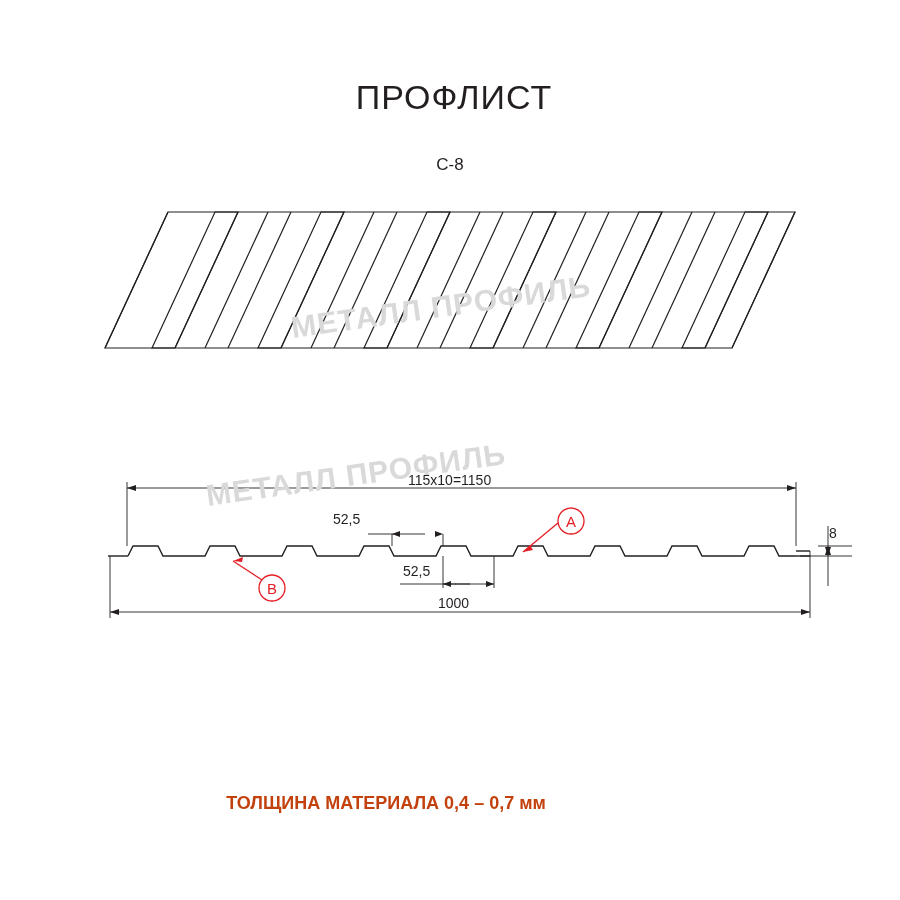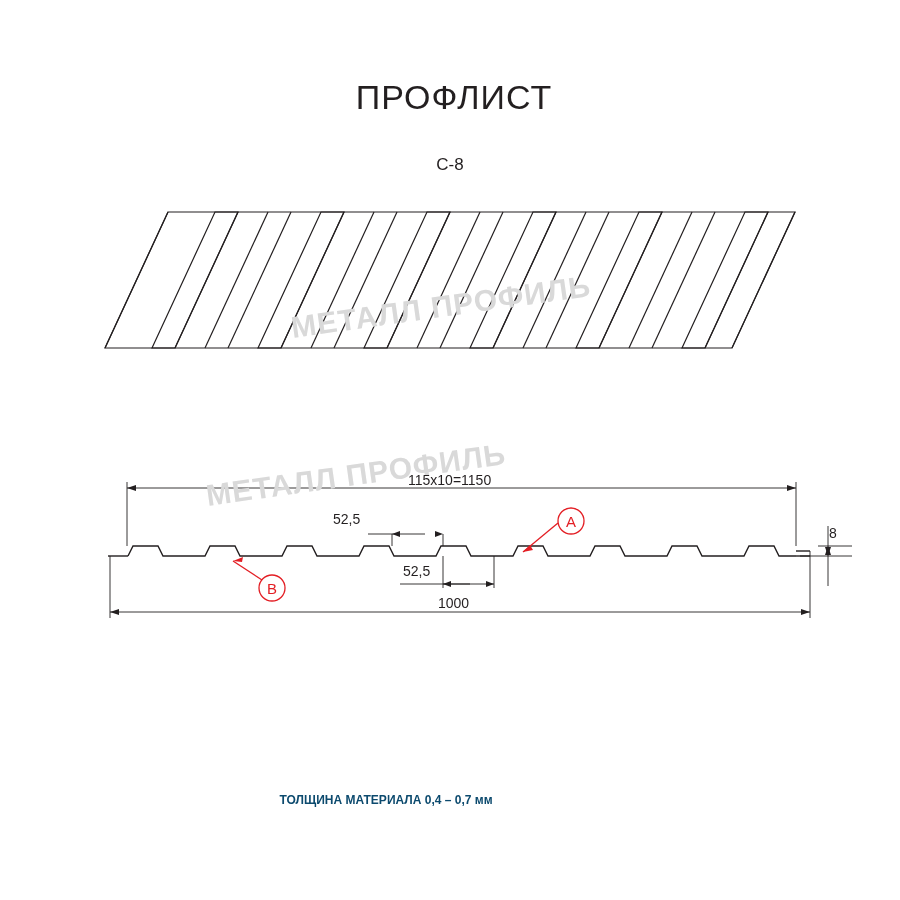--- a/index.html
+++ b/index.html
@@ -41,23 +41,23 @@
     font-size: 17px;
     color: #231f20;
     margin-top: 24px;
   }
   .footnote {
     position: absolute;
     left: 0;
     top: 793px;
     width: 772px;
     text-align: center;
-    font-size: 12px;
+    font-size: 18px;
     font-weight: bold;
-    color: #0c4a6e;
+    color: #c2410c;
   }
   .dim-label {
     position: absolute;
     font-size: 14px;
     color: #231f20;
     white-space: nowrap;
   }
   .wm {
     position: absolute;
     color: #d9d9d9;

